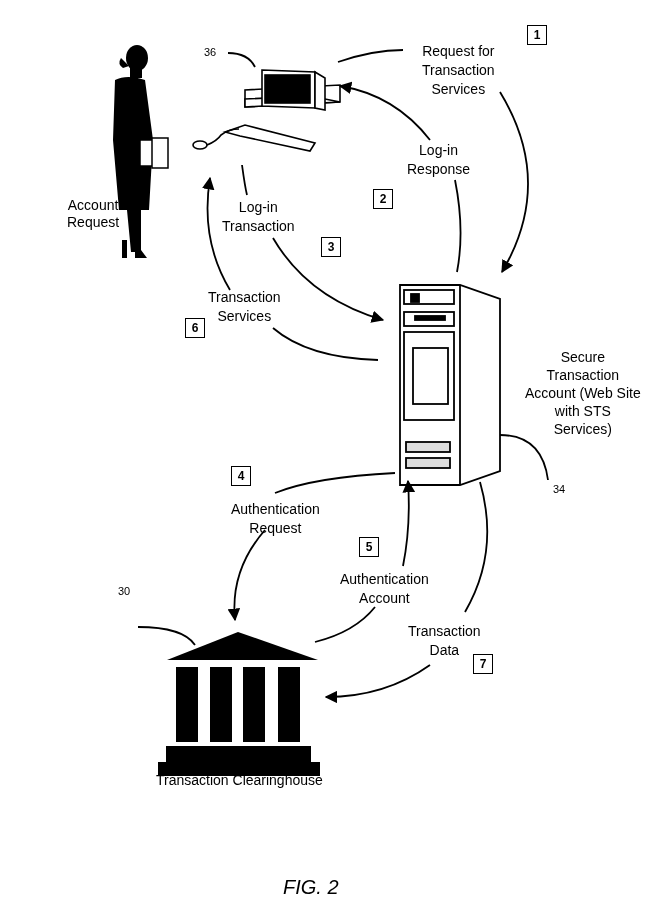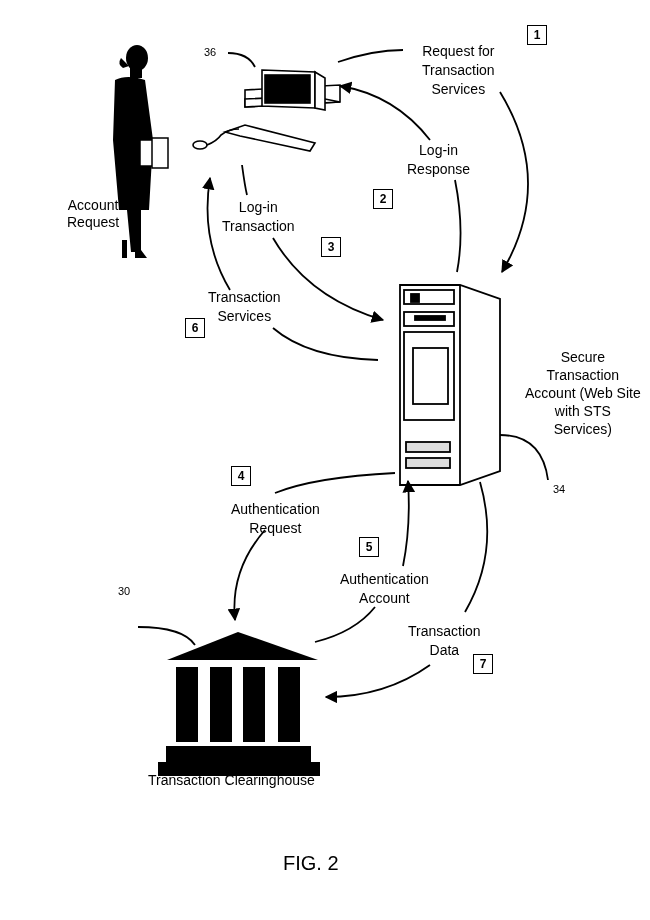--- a/index.html
+++ b/index.html
@@ -2,21 +2,21 @@
 <html><head>
 <meta charset="utf-8">
 <style>
   html, body { margin: 0; padding: 0; background: #ffffff; }
   body { width: 650px; height: 920px; position: relative; overflow: hidden; font-family: "Liberation Sans", sans-serif; color: #000; }
   svg.diagram { position: absolute; left: 0; top: 0; }
   .lbl { position: absolute; font-size: 14px; line-height: 17px; text-align: center; white-space: nowrap; }
   .lbl span { display: block; }
   .step { position: absolute; width: 18px; height: 18px; border: 1.5px solid #000; font-size: 12px; font-weight: bold; text-align: center; line-height: 18px; background: #fff; }
   .ref { position: absolute; font-size: 11px; }
-  .fig { position: absolute; left: 283px; top: 852px; font-size: 20px; }
+  .fig { position: absolute; left: 283px; top: 876px; font-size: 20px; font-style: italic; }
 </style>
 </head>
 <body>
 
 <svg class="diagram" width="650" height="920" viewBox="0 0 650 920">
   <defs>
     <marker id="ah" viewBox="0 0 10 10" refX="9" refY="5" markerWidth="7" markerHeight="7" orient="auto">
       <path d="M0,0 L10,5 L0,10 z" fill="#000"></path>
     </marker>
   </defs>
@@ -95,21 +95,21 @@
 
 <div class="lbl" style="left:525px;top:348px;line-height:18px;">
   <span>Secure</span>
   <span>Transaction</span>
   <span>Account (Web Site</span>
   <span>with STS</span>
   <span>Services)</span>
 </div>
 <div class="ref" style="left:553px;top:483px;">34</div>
 
-<div class="lbl" style="left:148px;top:772px;">Transaction Clearinghouse</div>
+<div class="lbl" style="left:156px;top:772px;">Transaction Clearinghouse</div>
 <div class="ref" style="left:118px;top:585px;">30</div>
 
 <div class="step" style="left:527px;top:25px;">1</div>
 <div class="lbl" style="left:422px;top:42px;line-height:19px;">
   <span>Request for</span>
   <span>Transaction</span>
   <span>Services</span>
 </div>
 
 <div class="step" style="left:373px;top:189px;">2</div>

